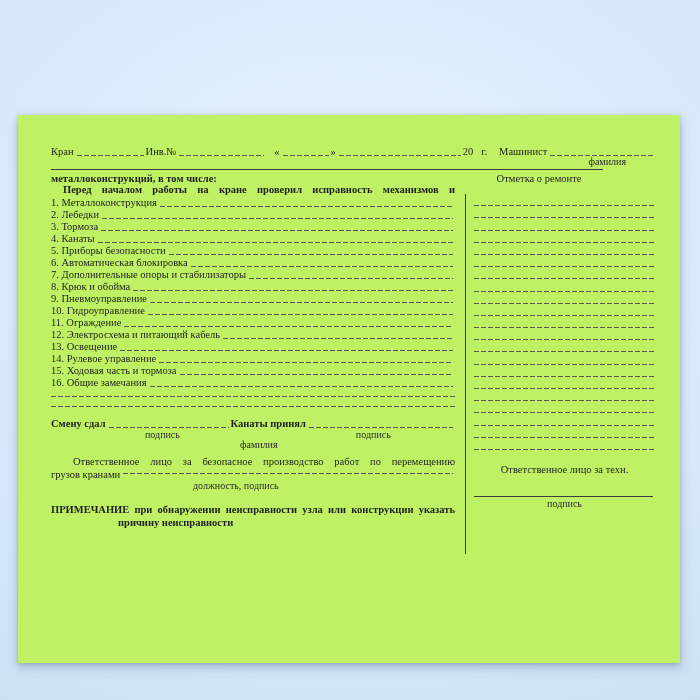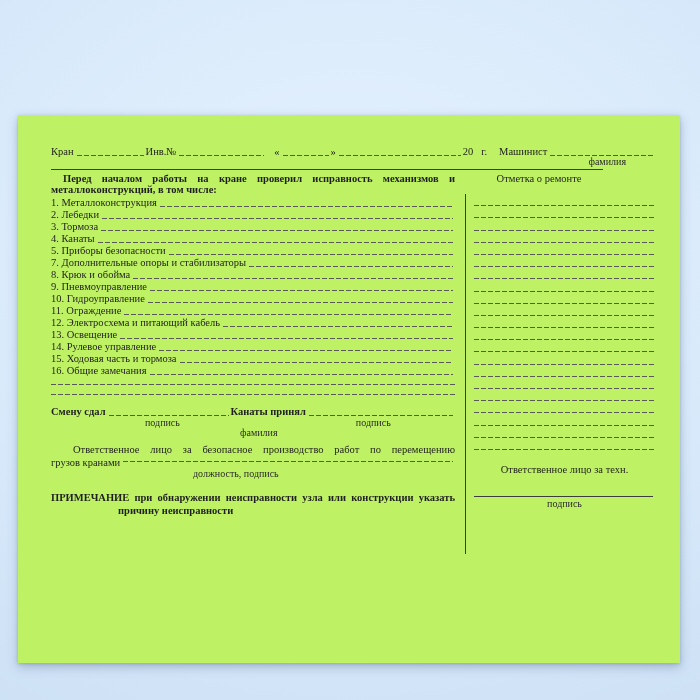--- a/index.html
+++ b/index.html
@@ -78,42 +78,46 @@
       <span class="fill fixed" style="width:122px"></span>
       <span class="lbl">20</span>
       <span class="lbl gap8">г.</span>
       <span class="lbl gap12">Машинист</span>
       <span class="fill"></span>
     </div>
     <div class="hint surname-hdr">фамилия</div>
     <div class="toprule"></div>
 
     <div class="leftcol">
+      <div class="intro-l b">металлоконструкций, в том числе:</div>
       <div class="intro-l jline indent b">Перед началом работы на кране проверил исправность механизмов и</div>
-      <div class="intro-l b">металлоконструкций, в том числе:</div>
 
       <div class="list">
         <div class="lrow">
             <span class="lbl">1. Металлоконструкция</span>
             <span class="fill"></span>
           </div>
         <div class="lrow">
             <span class="lbl">2. Лебедки</span>
             <span class="fill"></span>
           </div>
         <div class="lrow">
             <span class="lbl">3. Тормоза</span>
             <span class="fill"></span>
           </div>
         <div class="lrow">
             <span class="lbl">4. Канаты</span>
             <span class="fill"></span>
           </div>
         <div class="lrow">
             <span class="lbl">5. Приборы безопасности</span>
+            <span class="fill"></span>
+          </div>
+        <div class="lrow">
+            <span class="lbl">6. Автоматическая блокировка</span>
             <span class="fill"></span>
           </div>
         <div class="lrow">
             <span class="lbl">7. Дополнительные опоры и стабилизаторы</span>
             <span class="fill"></span>
           </div>
         <div class="lrow">
             <span class="lbl">8. Крюк и обойма</span>
             <span class="fill"></span>
           </div>

